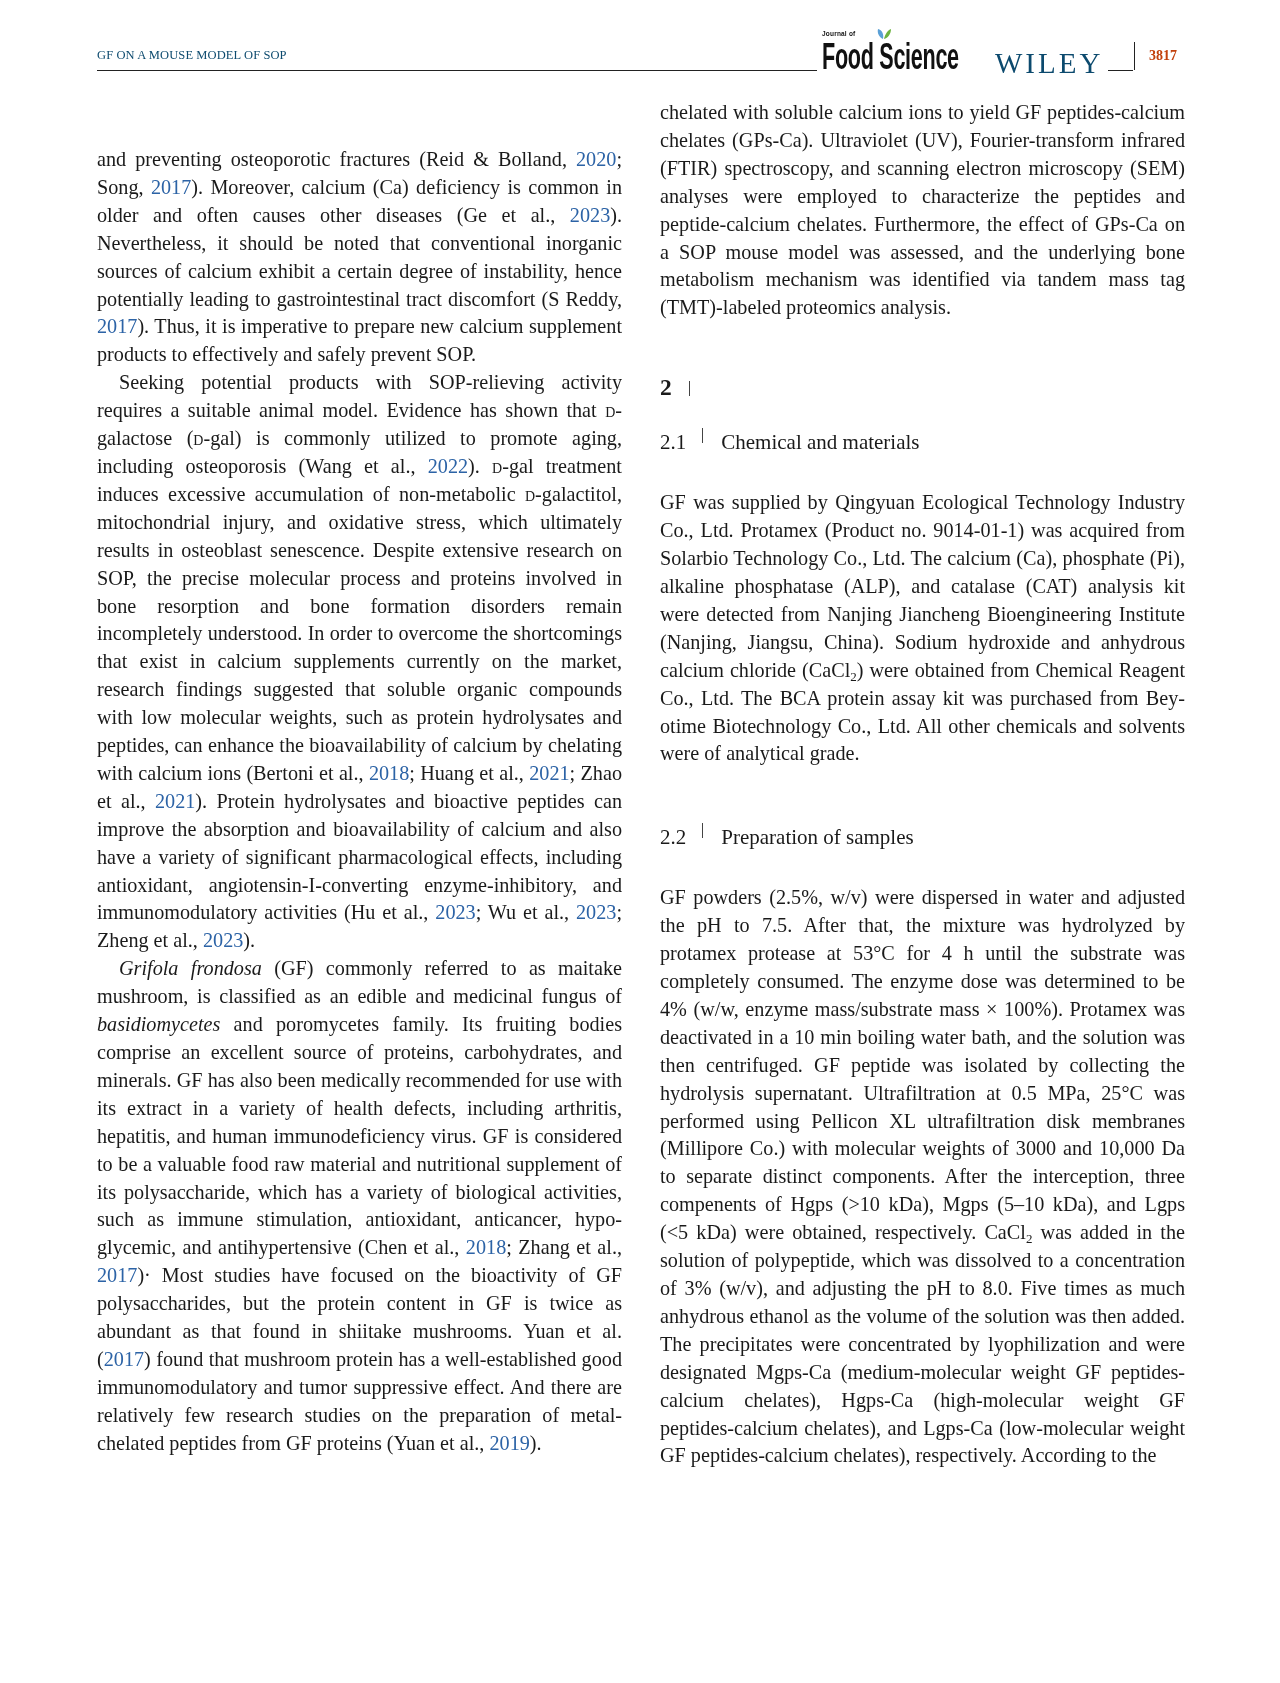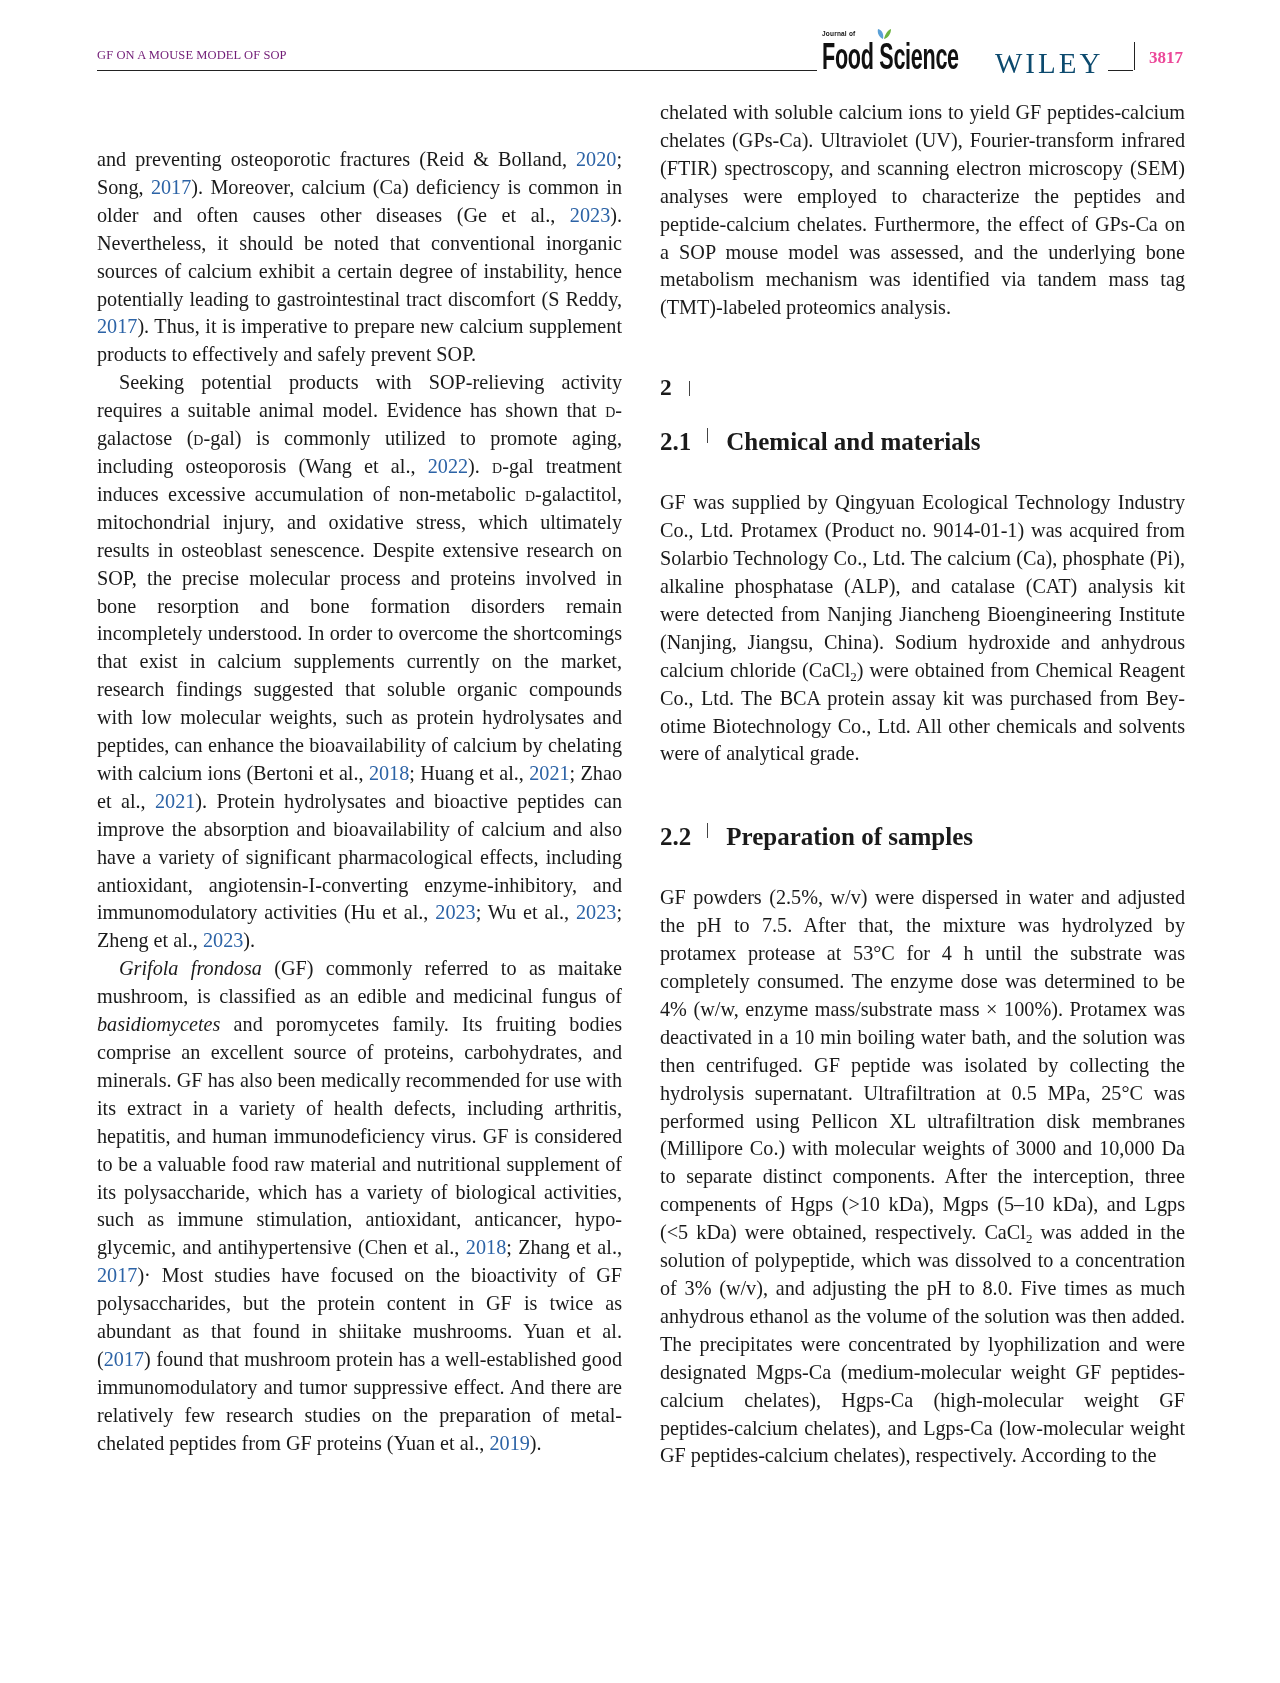--- a/index.html
+++ b/index.html
@@ -1,50 +1,50 @@
 <!DOCTYPE html>
 <html><head>
 <meta charset="utf-8">
 <style>
   html, body { margin: 0; padding: 0; background: #ffffff; }
   body { width: 1280px; height: 1683px; position: relative; overflow: hidden;
          font-family: "DejaVu Serif", "Liberation Serif", serif; color: #1a1a1a; }
 
   
   .run-head { position: absolute; left: 97px; top: 48px; font-family: "Liberation Serif", serif;
-              font-size: 12.5px; letter-spacing: 0.1px; color: #701a75; }
+              font-size: 12.5px; letter-spacing: 0.1px; color: #0c4a6e; }
   .head-rule-left { position: absolute; left: 97px; top: 70px; width: 720px; height: 1px; background: #222; }
   .logo { position: absolute; left: 822px; top: 30px; height: 46px; display: flex; align-items: center; }
   .logo-journal { position: absolute; left: 0; top: 0; font-family: "Liberation Sans", sans-serif;
                   font-size: 6.5px; font-weight: bold; color: #111; letter-spacing: 0.2px; }
   .logo-leaf { position: absolute; left: 54px; top: -2px; width: 16px; height: 12px; }
   .logo-title { font-family: "Liberation Sans", sans-serif; font-weight: bold; font-size: 36px;
                 line-height: 36px; color: #111; transform: scaleX(0.6); transform-origin: left bottom;
                 letter-spacing: -0.5px; display: inline-block; margin-top: 8px; }
   .wiley { position: absolute; left: 995px; top: 48px; font-family: Liberation Serif, serif;
            font-size: 29px; letter-spacing: 3px; color: #0c4a6e; line-height: 30px; }
   .head-rule-right { position: absolute; left: 1108px; top: 70px; width: 25px; height: 1px; background: #222; }
   .head-tick { position: absolute; left: 1134px; top: 42px; width: 1px; height: 28px; background: #222; }
   .page-num { position: absolute; left: 1149px; top: 48px; font-family: "Liberation Serif", serif;
-              font-size: 17px; font-weight: bold; color: #ec4899; }
+              font-size: 14px; font-weight: bold; color: #c2410c; }
 
   
   .col { position: absolute; top: 99px; width: 525px; font-family: "Liberation Serif", serif;
          font-size: 20.2px; line-height: 27.9px; text-align: justify; color: #1a1a1a; }
   .col-left { left: 97px; margin-top: 47px; }
   .col-right { left: 660px; }
   .col p { margin: 0; hyphens: manual; }
   .indent { text-indent: 22px; }
   .cite { color: #2c63a6; }
   .sc { font-variant: small-caps; }
   sub { font-size: 13px; line-height: 0; vertical-align: -4px; }
 
   .h1 { margin-top: 50px !important; margin-bottom: 0 !important; font-weight: bold; font-size: 23.5px;
         line-height: 30px; text-align: left; display: flex; align-items: baseline; }
-  .h2 { font-weight: bold; font-size: 25px; line-height: 30px; text-align: left;
+  .h2 { font-weight: normal; font-size: 21px; line-height: 30px; text-align: left;
         display: flex; align-items: flex-start; }
   .h-num { display: inline-block; }
   .h-sep { display: inline-block; width: 1px; height: 15px; background: #444; margin: 0 17px 0 17px;
            position: relative; top: 1px; }
   .h2 .h-sep { margin: 0 18px 0 16px; }
   .gap-h1-h2 { height: 25px; }
   .gap-h2-p { height: 32px; }
   .gap-p-h2 { height: 54px; }
 </style>
 </head>

